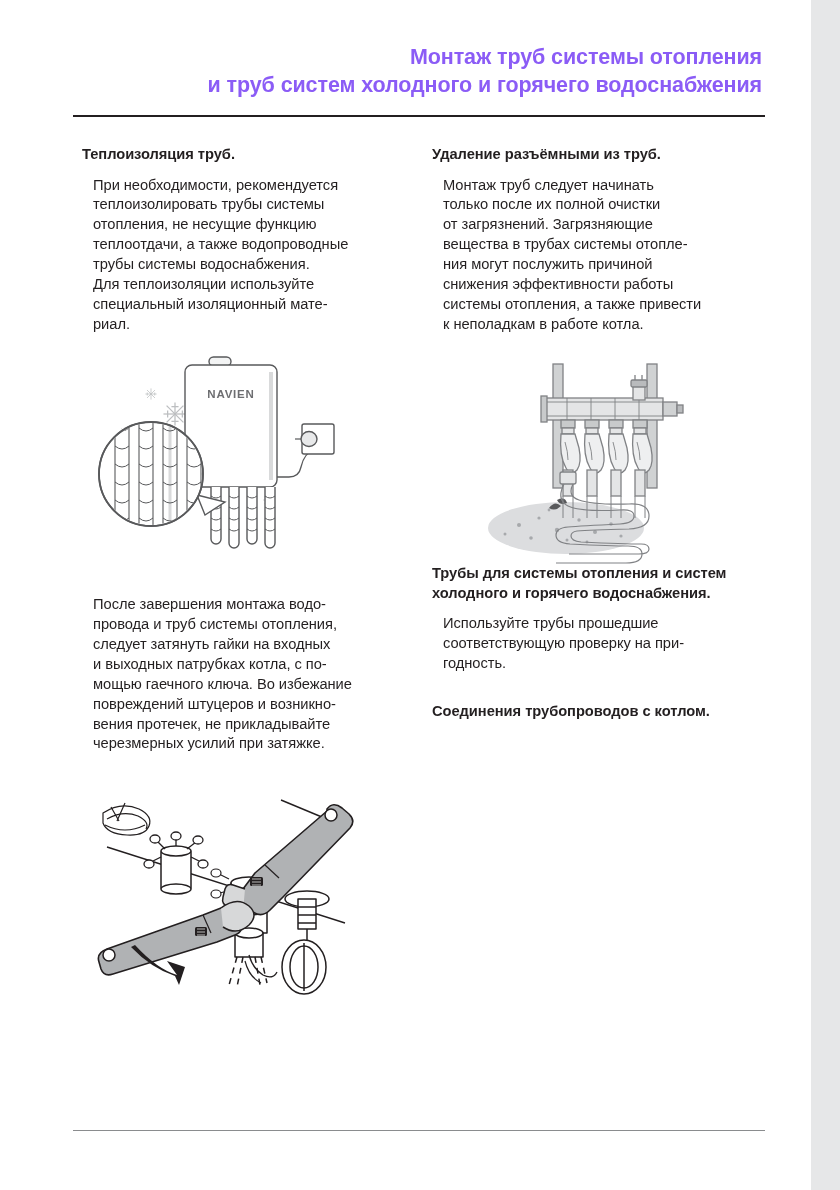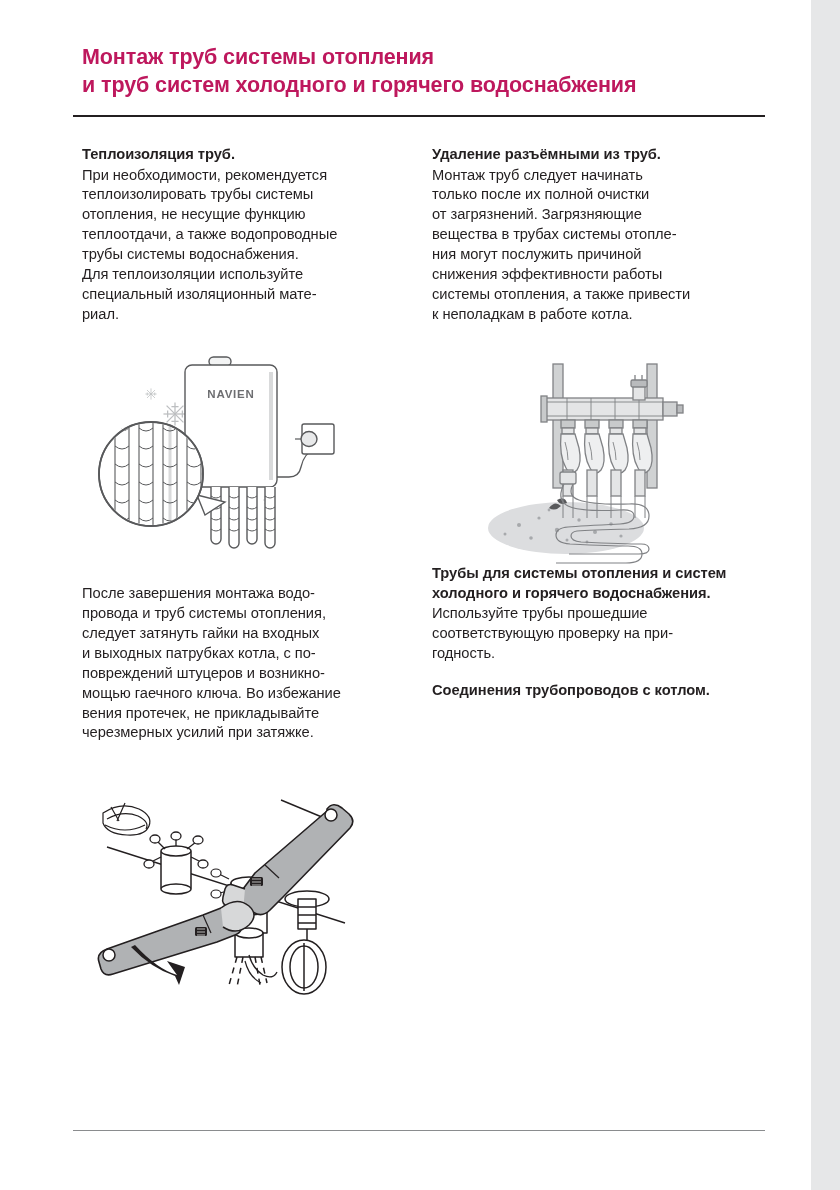--- a/index.html
+++ b/index.html
@@ -33,23 +33,24 @@
     width: 692px;
     height: 1190px;
   }
   .page-title {
     position: absolute;
     left: 9px;
     top: 44px;
     width: 680px;
     font-size: 21.5px;
     font-weight: bold;
-    color: #be185d;
+    color: #8b5cf6;
     line-height: 1.30;
     letter-spacing: -0.1px;
+    text-align: right;
   }
   .title-line { display: block; white-space: nowrap; }
   .rule-top {
     position: absolute;
     left: 0;
     top: 115px;
     width: 692px;
     height: 1.6px;
     background: #231f20;
   }
@@ -73,21 +74,21 @@
   .block { margin-bottom: 0; }
   .block h3 {
     margin: 0 0 1px 0;
     font-size: 14.7px;
     font-weight: bold;
     color: #231f20;
     line-height: 1.33;
     letter-spacing: -0.05px;
   }
   .block p {
-    margin: 0;
+    margin: 11px;
     font-size: 14.7px;
     color: #231f20;
     line-height: 1.355;
     letter-spacing: -0.05px;
   }
   .block p .ln { display: block; white-space: nowrap; }
   .gap-block { height: 17px; }
 
   
   .figure { position: absolute; }
@@ -233,22 +234,22 @@
       </svg>
     </div>
 
     <div class="col col-left" style="top:584px;">
       <div class="block">
         <p>
           <span class="ln">После завершения монтажа водо-</span>
           <span class="ln">провода и труб системы отопления,</span>
           <span class="ln">следует затянуть гайки на входных</span>
           <span class="ln">и выходных патрубках котла, с по-</span>
+          <span class="ln">мощью гаечного ключа. Во избежание</span>
           <span class="ln">повреждений штуцеров и возникно-</span>
-          <span class="ln">мощью гаечного ключа. Во избежание</span>
           <span class="ln">вения протечек, не прикладывайте</span>
           <span class="ln">черезмерных усилий при затяжке.</span>
         </p>
       </div>
     </div>
 
     <div class="figure" style="left:22px; top:795px;">
       <svg width="280" height="215" viewBox="0 0 280 215" xmlns="http://www.w3.org/2000/svg">
         <g fill="none" stroke="#231f20" stroke-width="1.5" stroke-linejoin="round">
 

